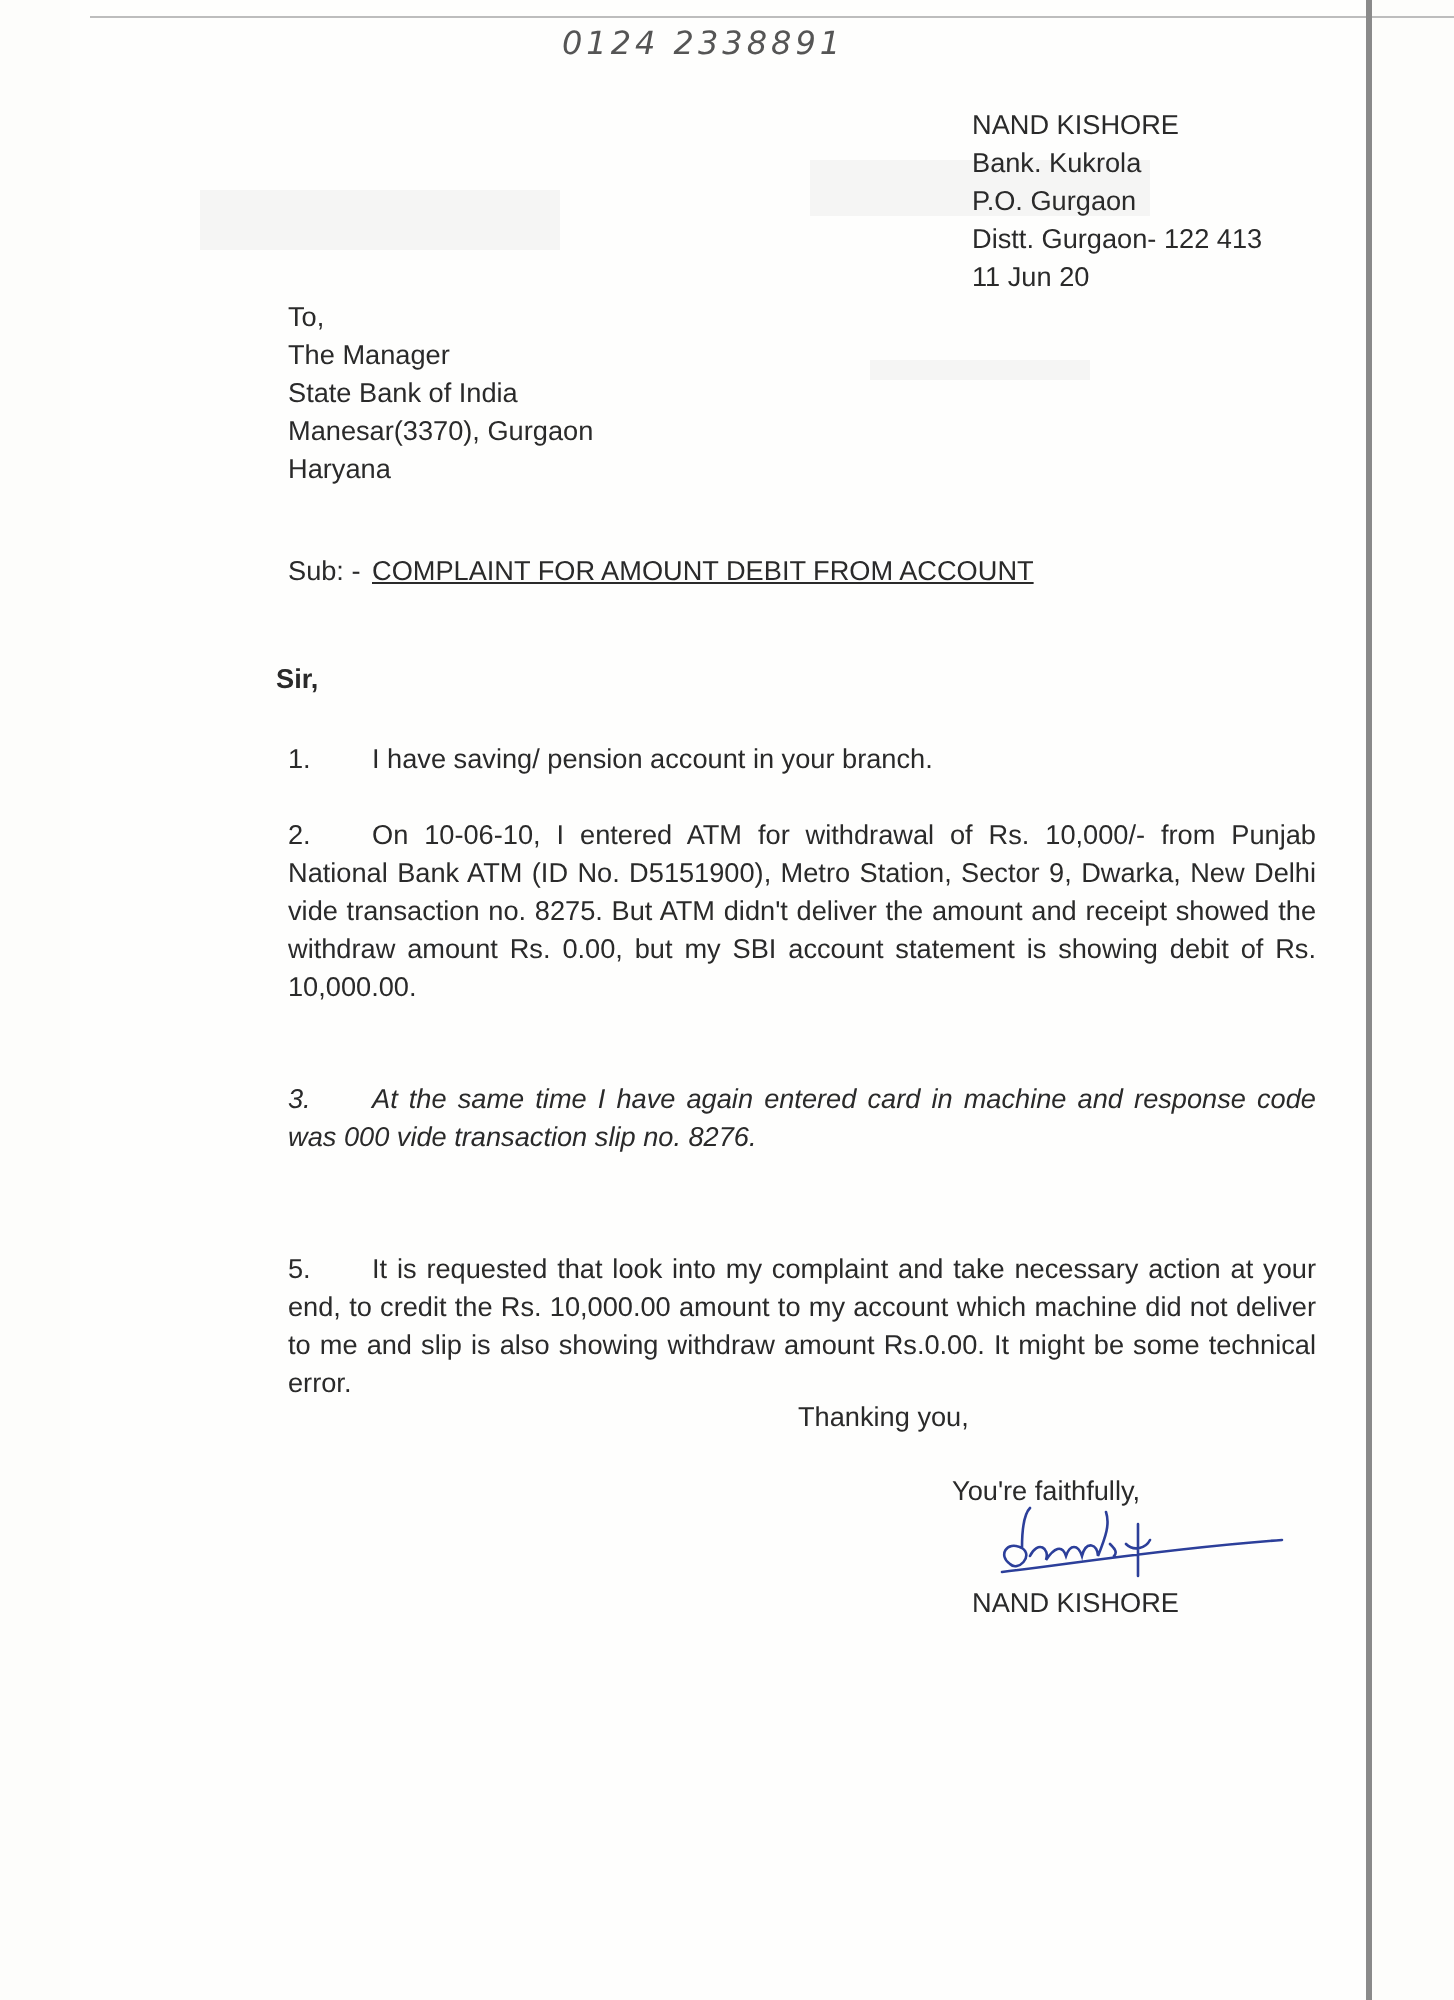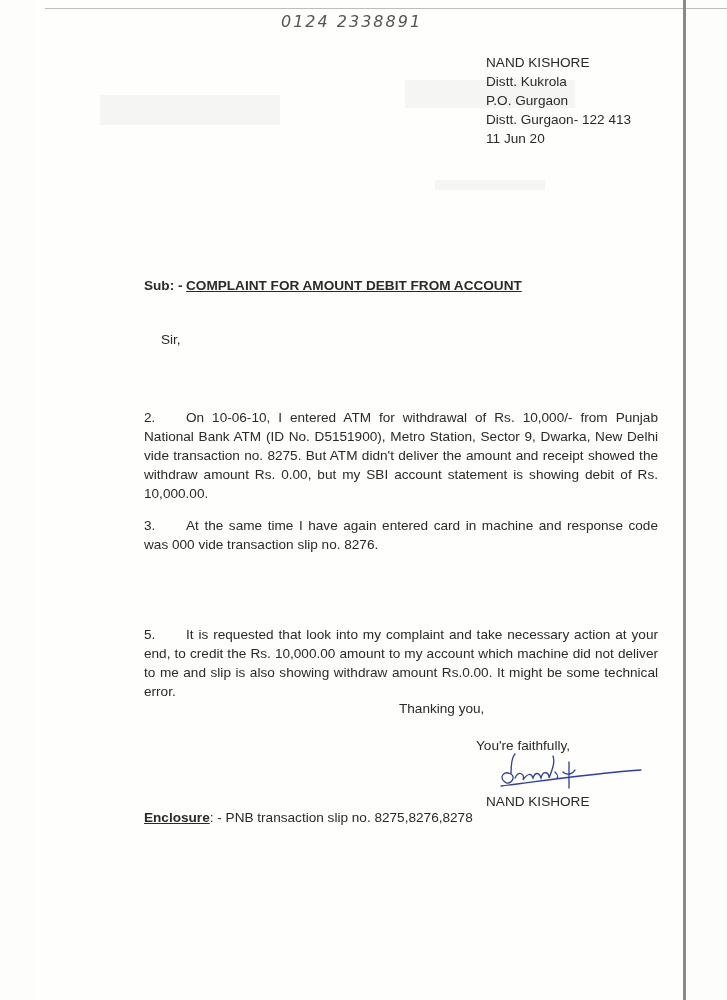--- a/index.html
+++ b/index.html
@@ -8,24 +8,24 @@
   .page { position: absolute; left: 0; top: 0; width: 651px; height: 1000px; background: #fefefd; margin-left: 35px; }
   .topline { position: absolute; left: 10px; top: 8px; width: 717px; height: 1px; background: #bdbdbd; }
   .rightedge { position: absolute; right: 0; top: 0; width: 3px; height: 1000px; background: #8a8a8a; }
   .ghost { position: absolute; background: #ececec; opacity: 0.55; }
   .handwritten { position: absolute; left: 246px; top: 12px; font-family: "DejaVu Sans", sans-serif;
                  font-size: 16px; font-style: italic; letter-spacing: 2px; color: #555; font-weight: 300; }
   .sender { position: absolute; left: 451px; top: 53px; line-height: 19px; }
   .recipient { position: absolute; left: 109px; top: 149px; line-height: 19px; }
   .line { display: block; white-space: nowrap; }
   .subject { position: absolute; left: 109px; top: 276px; line-height: 19px; }
-  .subject .lbl { display: inline-block; width: 42px; font-weight: bold; }
-  .subject .u { font-weight: bold; text-decoration: underline; }
+  .subject .lbl { display: inline-block; width: 42px; }
+  .subject .u { font-weight: normal; text-decoration: underline; }
   .subject .second { padding-left: 42px; }
-  .salutation { position: absolute; left: 126px; top: 332px; }
+  .salutation { position: absolute; left: 103px; top: 332px; font-weight: bold; }
   .para { position: absolute; left: 109px; width: 514px; line-height: 19px; text-align: justify; }
   .para .num { display: inline-block; width: 42px; }
   .thanks { position: absolute; left: 364px; top: 701px; }
   .closing { position: absolute; left: 441px; top: 738px; }
   .signature { position: absolute; left: 460px; top: 752px; }
   .signame { position: absolute; left: 451px; top: 794px; }
   .enclosure { position: absolute; left: 109px; top: 810px; }
   .enclosure .lbl { font-weight: bold; text-decoration: underline; }
 </style>
 </head>
@@ -36,50 +36,57 @@
   <div class="rightedge"></div>
 
   <div class="ghost" style="left:65px;top:95px;width:180px;height:30px;"></div>
   <div class="ghost" style="left:370px;top:80px;width:170px;height:28px;"></div>
   <div class="ghost" style="left:400px;top:180px;width:110px;height:10px;"></div>
 
   <div class="handwritten">0124 2338891</div>
 
   <div class="sender">
     <span class="line">NAND KISHORE</span>
-    <span class="line">Distt. Kukrola</span>
+    <span class="line">Bank. Kukrola</span>
     <span class="line">P.O. Gurgaon</span>
     <span class="line">Distt. Gurgaon- 122 413</span>
     <span class="line">11 Jun 20</span>
   </div>
 
+  <div class="recipient">
+    <span class="line">To,</span>
+    <span class="line">The Manager</span>
+    <span class="line">State Bank of India</span>
+    <span class="line">Manesar(3370), Gurgaon</span>
+    <span class="line">Haryana</span>
+  </div>
 
   <div class="subject">
     <span class="line"><span class="lbl">Sub: -</span><span class="u">COMPLAINT FOR AMOUNT DEBIT FROM ACCOUNT</span></span>
   </div>
 
   <div class="salutation">Sir,</div>
 
+  <div class="para" style="top:370px;">
+    <span class="num">1.</span><span>I have saving/ pension account in your branch.</span>
+  </div>
   <div class="para" style="top:408px;">
     <span class="num">2.</span><span>On 10-06-10, I entered ATM for withdrawal of Rs. 10,000/- from Punjab National Bank ATM (ID No.  D5151900), Metro Station, Sector 9, Dwarka, New Delhi vide transaction no. 8275. But ATM didn't deliver the amount and receipt showed the withdraw amount Rs. 0.00, but my SBI account statement is showing debit of Rs. 10,000.00.</span>
   </div>
-  <div class="para" style="top:516px;">
+  <div class="para" style="top:540px;font-style:italic;">
     <span class="num">3.</span><span>At the same time I have again entered card in machine and response code was 000 vide transaction slip no. 8276.</span>
   </div>
   <div class="para" style="top:625px;">
     <span class="num">5.</span><span>It is requested that look into my complaint and take necessary action at your end, to credit the Rs. 10,000.00 amount to my account which machine did not deliver to me and slip is also showing withdraw amount Rs.0.00. It might be some technical error.</span>
   </div>
 
   <div class="thanks">Thanking you,</div>
   <div class="closing">You're faithfully,</div>
 
   <div class="signature">
     <svg width="150" height="40" viewBox="0 0 150 40">
       <path d="M10 30 C4 26 8 18 16 22 C22 26 14 34 10 30 M16 22 C16 10 18 4 20 2 M20 26 C24 18 30 22 28 28 C32 22 36 20 38 26 C40 20 44 20 46 26 C48 18 54 20 54 26 C58 16 60 10 58 4 M60 20 C62 22 64 24 62 26 M68 20 C72 24 78 22 80 18 M74 10 L74 36 M6 34 C40 30 90 22 146 18" fill="none" stroke="#2c3f9a" stroke-width="1.3" stroke-linecap="round"></path>
     </svg>
   </div>
 
   <div class="signame">NAND KISHORE</div>
 
-  <div class="enclosure">
-    <span class="lbl">Enclosure</span><span>: - PNB transaction slip no. 8275,8276,8278</span>
-  </div>
 </div>
 
 </body></html>

